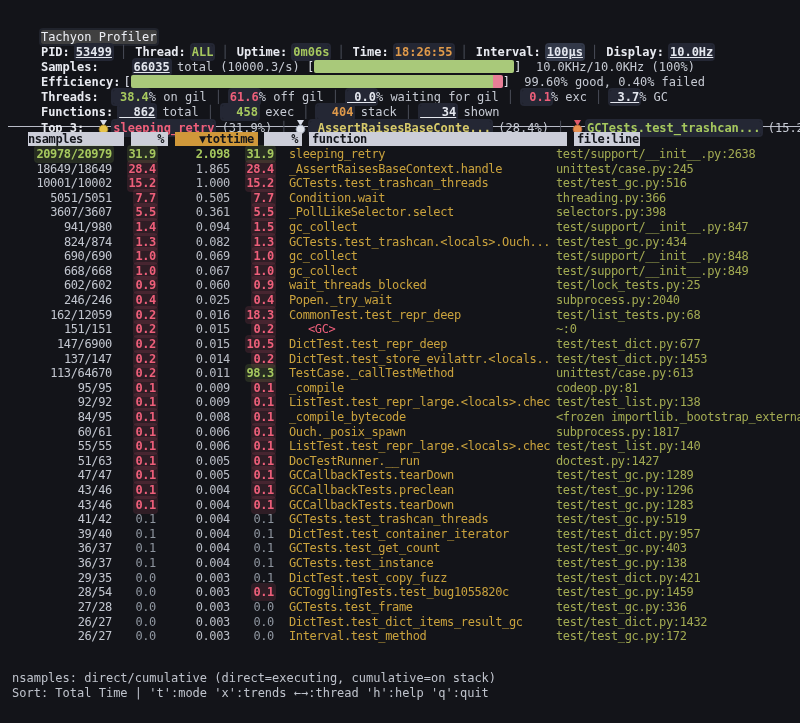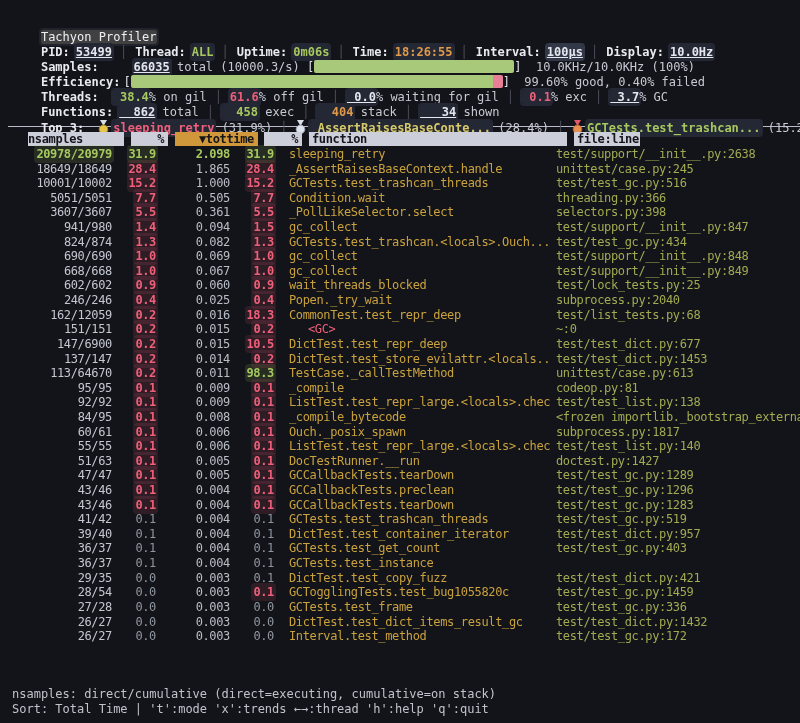--- a/index.html
+++ b/index.html
@@ -50,21 +50,21 @@
   .v.r{background:rgba(238,95,122,.13);box-shadow:0 0 0 2px rgba(238,95,122,.13);border-radius:2px;}
   .v.g{background:rgba(166,200,94,.14);box-shadow:0 0 0 2px rgba(166,200,94,.14);border-radius:2px;}
   
   .h{background:#ccced9;color:#14161c;font-weight:bold;display:inline-block;box-sizing:border-box;height:14px;}
   .h1{margin-left:16px;width:96px;text-align:left;padding-right:4px;}
   .h2{margin-left:7px;width:37px;text-align:right;padding-right:4px;}
   .h3{margin-left:7px;width:83px;text-align:right;padding-right:4px;background:#d0983a;}
   .h4{margin-left:6px;width:38px;text-align:right;padding-right:4px;}
   .h5{margin-left:7px;width:258px;padding-left:3px;}
   .h6{margin-left:7px;width:66px;padding-left:3px;}
-  .footer{margin-top:43px;color:#bfc3cc;}
+  .footer{margin-top:27px;color:#bfc3cc;}
 </style>
 </head>
 <body>
 
 <div class="term">
 
   <div class="line title-line">
     <span class="title">Tachyon Profiler</span>
   </div>
 
@@ -129,21 +129,21 @@
       <div class="trow"><span class="c1"><span>84/95</span></span><span class="c2"><span class="v r">0.1</span></span><span class="c3"><span>0.008</span></span><span class="c4"><span class="v r">0.1</span></span><span class="c5"><span class="fn">_compile_bytecode</span></span><span class="c6"><span class="fl">&lt;frozen importlib._bootstrap_external</span></span></div>
       <div class="trow"><span class="c1"><span>60/61</span></span><span class="c2"><span class="v r">0.1</span></span><span class="c3"><span>0.006</span></span><span class="c4"><span class="v r">0.1</span></span><span class="c5"><span class="fn">Ouch._posix_spawn</span></span><span class="c6"><span class="fl">subprocess.py:1817</span></span></div>
       <div class="trow"><span class="c1"><span>55/55</span></span><span class="c2"><span class="v r">0.1</span></span><span class="c3"><span>0.006</span></span><span class="c4"><span class="v r">0.1</span></span><span class="c5"><span class="fn">ListTest.test_repr_large.&lt;locals&gt;.check</span></span><span class="c6"><span class="fl">test/test_list.py:140</span></span></div>
       <div class="trow"><span class="c1"><span>51/63</span></span><span class="c2"><span class="v r">0.1</span></span><span class="c3"><span>0.005</span></span><span class="c4"><span class="v r">0.1</span></span><span class="c5"><span class="fn">DocTestRunner.__run</span></span><span class="c6"><span class="fl">doctest.py:1427</span></span></div>
       <div class="trow"><span class="c1"><span>47/47</span></span><span class="c2"><span class="v r">0.1</span></span><span class="c3"><span>0.005</span></span><span class="c4"><span class="v r">0.1</span></span><span class="c5"><span class="fn">GCCallbackTests.tearDown</span></span><span class="c6"><span class="fl">test/test_gc.py:1289</span></span></div>
       <div class="trow"><span class="c1"><span>43/46</span></span><span class="c2"><span class="v r">0.1</span></span><span class="c3"><span>0.004</span></span><span class="c4"><span class="v r">0.1</span></span><span class="c5"><span class="fn">GCCallbackTests.preclean</span></span><span class="c6"><span class="fl">test/test_gc.py:1296</span></span></div>
       <div class="trow"><span class="c1"><span>43/46</span></span><span class="c2"><span class="v r">0.1</span></span><span class="c3"><span>0.004</span></span><span class="c4"><span class="v r">0.1</span></span><span class="c5"><span class="fn">GCCallbackTests.tearDown</span></span><span class="c6"><span class="fl">test/test_gc.py:1283</span></span></div>
       <div class="trow"><span class="c1"><span>41/42</span></span><span class="c2"><span class="v d">0.1</span></span><span class="c3"><span>0.004</span></span><span class="c4"><span class="v d">0.1</span></span><span class="c5"><span class="fn">GCTests.test_trashcan_threads</span></span><span class="c6"><span class="fl">test/test_gc.py:519</span></span></div>
       <div class="trow"><span class="c1"><span>39/40</span></span><span class="c2"><span class="v d">0.1</span></span><span class="c3"><span>0.004</span></span><span class="c4"><span class="v d">0.1</span></span><span class="c5"><span class="fn">DictTest.test_container_iterator</span></span><span class="c6"><span class="fl">test/test_dict.py:957</span></span></div>
       <div class="trow"><span class="c1"><span>36/37</span></span><span class="c2"><span class="v d">0.1</span></span><span class="c3"><span>0.004</span></span><span class="c4"><span class="v d">0.1</span></span><span class="c5"><span class="fn">GCTests.test_get_count</span></span><span class="c6"><span class="fl">test/test_gc.py:403</span></span></div>
-      <div class="trow"><span class="c1"><span>36/37</span></span><span class="c2"><span class="v d">0.1</span></span><span class="c3"><span>0.004</span></span><span class="c4"><span class="v d">0.1</span></span><span class="c5"><span class="fn">GCTests.test_instance</span></span></div>
+      <div class="trow"><span class="c1"><span>36/37</span></span><span class="c2"><span class="v d">0.1</span></span><span class="c3"><span>0.004</span></span><span class="c4"><span class="v d">0.1</span></span><span class="c5"><span class="fn">GCTests.test_instance</span></span><span class="c6"><span class="fl">test/test_gc.py:138</span></span></div>
       <div class="trow"><span class="c1"><span>29/35</span></span><span class="c2"><span class="v d">0.0</span></span><span class="c3"><span>0.003</span></span><span class="c4"><span class="v d">0.1</span></span><span class="c5"><span class="fn">DictTest.test_copy_fuzz</span></span><span class="c6"><span class="fl">test/test_dict.py:421</span></span></div>
       <div class="trow"><span class="c1"><span>28/54</span></span><span class="c2"><span class="v d">0.0</span></span><span class="c3"><span>0.003</span></span><span class="c4"><span class="v r">0.1</span></span><span class="c5"><span class="fn">GCTogglingTests.test_bug1055820c</span></span><span class="c6"><span class="fl">test/test_gc.py:1459</span></span></div>
       <div class="trow"><span class="c1"><span>27/28</span></span><span class="c2"><span class="v d">0.0</span></span><span class="c3"><span>0.003</span></span><span class="c4"><span class="v d">0.0</span></span><span class="c5"><span class="fn">GCTests.test_frame</span></span><span class="c6"><span class="fl">test/test_gc.py:336</span></span></div>
       <div class="trow"><span class="c1"><span>26/27</span></span><span class="c2"><span class="v d">0.0</span></span><span class="c3"><span>0.003</span></span><span class="c4"><span class="v d">0.0</span></span><span class="c5"><span class="fn">DictTest.test_dict_items_result_gc</span></span><span class="c6"><span class="fl">test/test_dict.py:1432</span></span></div>
       <div class="trow"><span class="c1"><span>26/27</span></span><span class="c2"><span class="v d">0.0</span></span><span class="c3"><span>0.003</span></span><span class="c4"><span class="v d">0.0</span></span><span class="c5"><span class="fn">Interval.test_method</span></span><span class="c6"><span class="fl">test/test_gc.py:172</span></span></div>
     </div>
 
   <div class="footer">
     <div class="line">nsamples: direct/cumulative (direct=executing, cumulative=on stack)</div>
     <div class="line">Sort: Total Time | 't':mode 'x':trends ←→:thread 'h':help 'q':quit</div>

